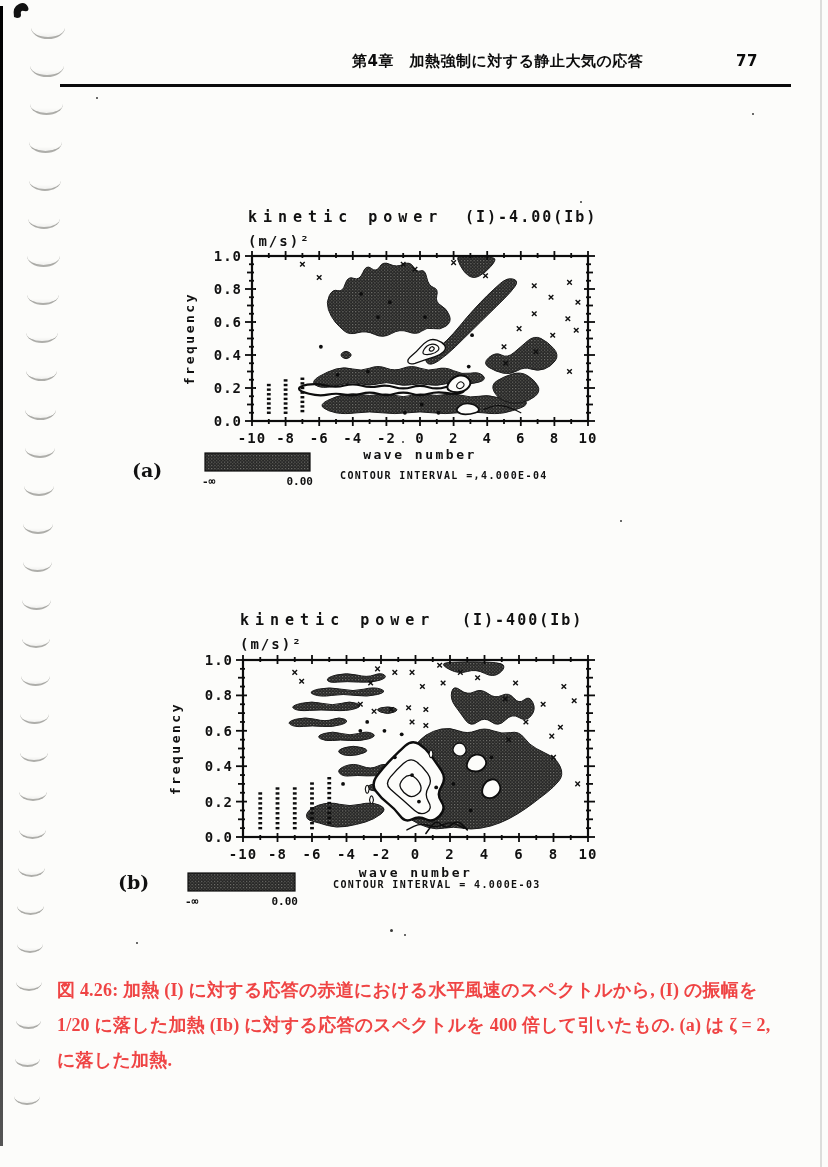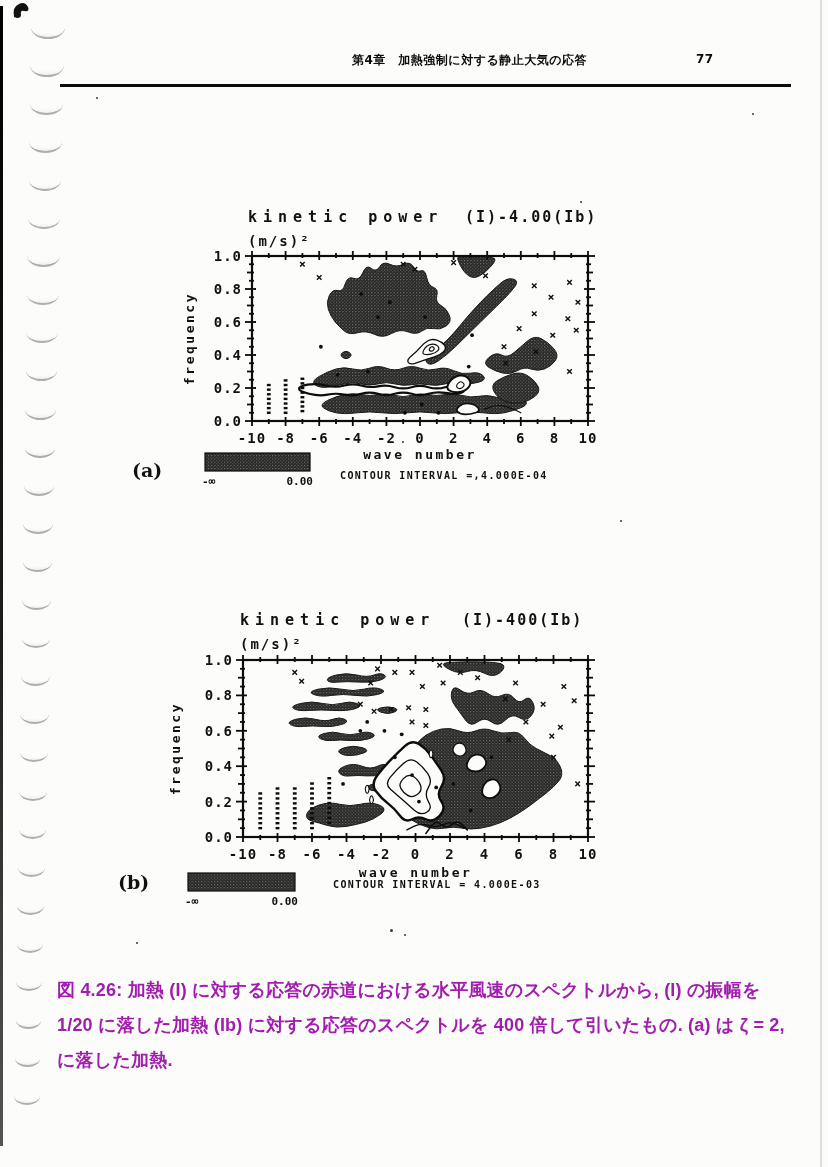--- a/index.html
+++ b/index.html
@@ -4,26 +4,26 @@
 <style>
   html,body{margin:0;padding:0;background:#ffffff;}
   .page{position:relative;width:828px;height:1167px;background:#fcfcfa;overflow:hidden;
         font-family:"DejaVu Sans",sans-serif;}
   .edge-left{position:absolute;left:0;top:6px;width:2.5px;height:1140px;
              background:linear-gradient(#000 0%,#1d1d1d 55%,#555 100%);}
   .edge-right{position:absolute;left:820px;top:0;width:2px;height:1167px;background:rgba(60,60,60,.16);}
   .hole{position:absolute;border-bottom:2px solid rgba(110,110,104,.55);
         border-radius:0 0 55% 55% / 0 0 100% 100%;
         background:linear-gradient(rgba(0,0,0,0) 55%,rgba(0,0,0,.045));}
-  .hdr{position:absolute;top:52px;font-weight:bold;font-size:12px;color:#0c0c0c;
+  .hdr{position:absolute;top:52px;font-weight:bold;font-size:15px;color:#0c0c0c;
        font-family:"DejaVu Sans",sans-serif;letter-spacing:.5px;white-space:nowrap;}
   .hdr-rule{position:absolute;left:60px;top:84px;width:731px;height:3px;background:#0b0b0b;}
   .caption{position:absolute;left:57px;top:973px;width:725px;
-           font-family:Liberation Sans, sans-serif;font-weight:bold;font-size:18px;
-           color:#a21caf;letter-spacing:.2px;}
+           font-family:Liberation Serif, serif;font-weight:bold;font-size:18px;
+           color:#ef4444;letter-spacing:.2px;}
   .caption div{line-height:35px;white-space:nowrap;}
   svg{position:absolute;overflow:visible;}
   .plot-title{font:bold 15px "DejaVu Sans Mono",monospace;letter-spacing:6px;fill:#111;}
   .plot-title-right{font:bold 15px "DejaVu Sans Mono",monospace;letter-spacing:2px;fill:#111;}
   .plot-units{font:bold 14px "DejaVu Sans Mono",monospace;letter-spacing:2px;fill:#111;}
   .tick-label{font:bold 14px "DejaVu Sans Mono",monospace;letter-spacing:1px;fill:#111;}
   .axis-label{font:bold 13px "DejaVu Sans Mono",monospace;letter-spacing:2.5px;fill:#111;}
   .ci-label{font:bold 10px "DejaVu Sans Mono",monospace;letter-spacing:1.4px;fill:#111;}
   .cb-label{font:bold 11px "DejaVu Sans Mono",monospace;fill:#111;}
   .panel-label{font:bold 19px "DejaVu Serif",serif;fill:#111;}
@@ -67,21 +67,21 @@
       <div class="hole" style="left: 18.02px; top: 866.4px; width: 26.96px; height: 8.3576px;"></div>
       <div class="hole" style="left: 17.43px; top: 904.6px; width: 26.64px; height: 8.2584px;"></div>
       <div class="hole" style="left: 16.84px; top: 942.8px; width: 26.32px; height: 8.1592px;"></div>
       <div class="hole" style="left: 16.25px; top: 981px; width: 26px; height: 8.06px;"></div>
       <div class="hole" style="left: 15.66px; top: 1019.2px; width: 25.68px; height: 7.9608px;"></div>
       <div class="hole" style="left: 15.07px; top: 1057.4px; width: 25.36px; height: 7.8616px;"></div>
       <div class="hole" style="left: 14.48px; top: 1095.6px; width: 25.04px; height: 7.7624px;"></div>
     </div>
 
   <span class="hdr" style="left:352px;">第4章　加熱強制に対する静止大気の応答</span>
-  <span class="hdr" style="left:696px;">77</span>
+  <span class="hdr" style="left:736px;">77</span>
   <div class="hdr-rule"></div>
 
   <svg id="plot0" style="left:128px;top:196px;" width="472" height="300" viewBox="0 0 472 300">
       <defs>
         <pattern id="ht0" width="3.2" height="3.2" patternUnits="userSpaceOnUse">
           <rect width="3.2" height="3.2" fill="#272727"></rect>
           <rect x="0" y="0" width="1.1" height="1.1" fill="#7c7c76"></rect>
           <rect x="1.6" y="1.6" width="1.1" height="1.1" fill="#57574f"></rect>
         </pattern>
       </defs>

